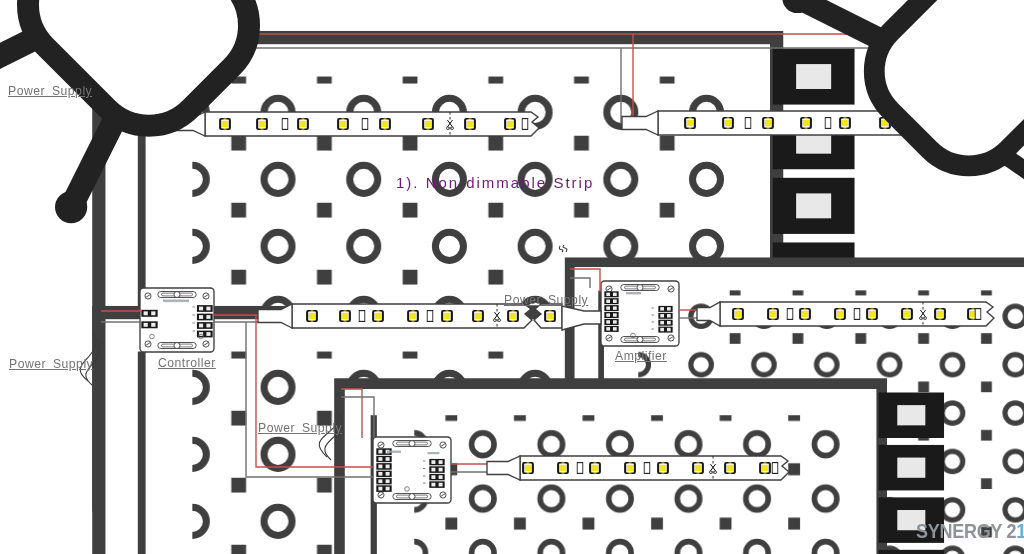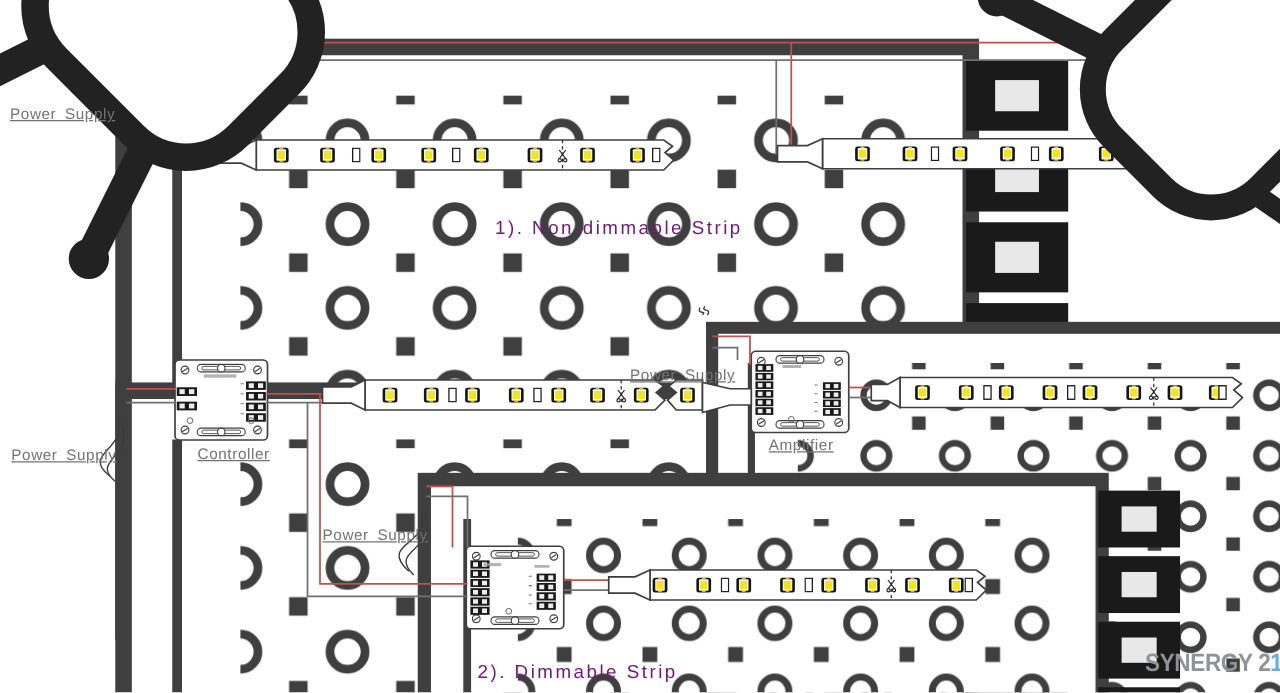--- a/index.html
+++ b/index.html
@@ -332,17 +332,16 @@
 </svg>
 
 <div class="lbl" style="left:8px;top:84px">Power Supply</div>
 <div class="lbl" style="left:9px;top:357px">Power Supply</div>
 <div class="lbl" style="left:504px;top:293px">Power Supply</div>
 <div class="lbl" style="left:258px;top:421px">Power Supply</div>
 <div class="lbl" style="left:158px;top:356px">Controller</div>
 <div class="lbl" style="left:615px;top:349px">Amplifier</div>
 
 <div class="sec" style="left:396px;top:174px">1). Non-dimmable Strip</div>
-<div class="sec" style="left:382px;top:529px">2). Dimmable Strip</div>
 
 <div class="logo" style="left:916px;top:520px"><span class="g">SYNERGY 2</span><span class="b">1</span></div>
 
 </div>
 
 </body></html>

